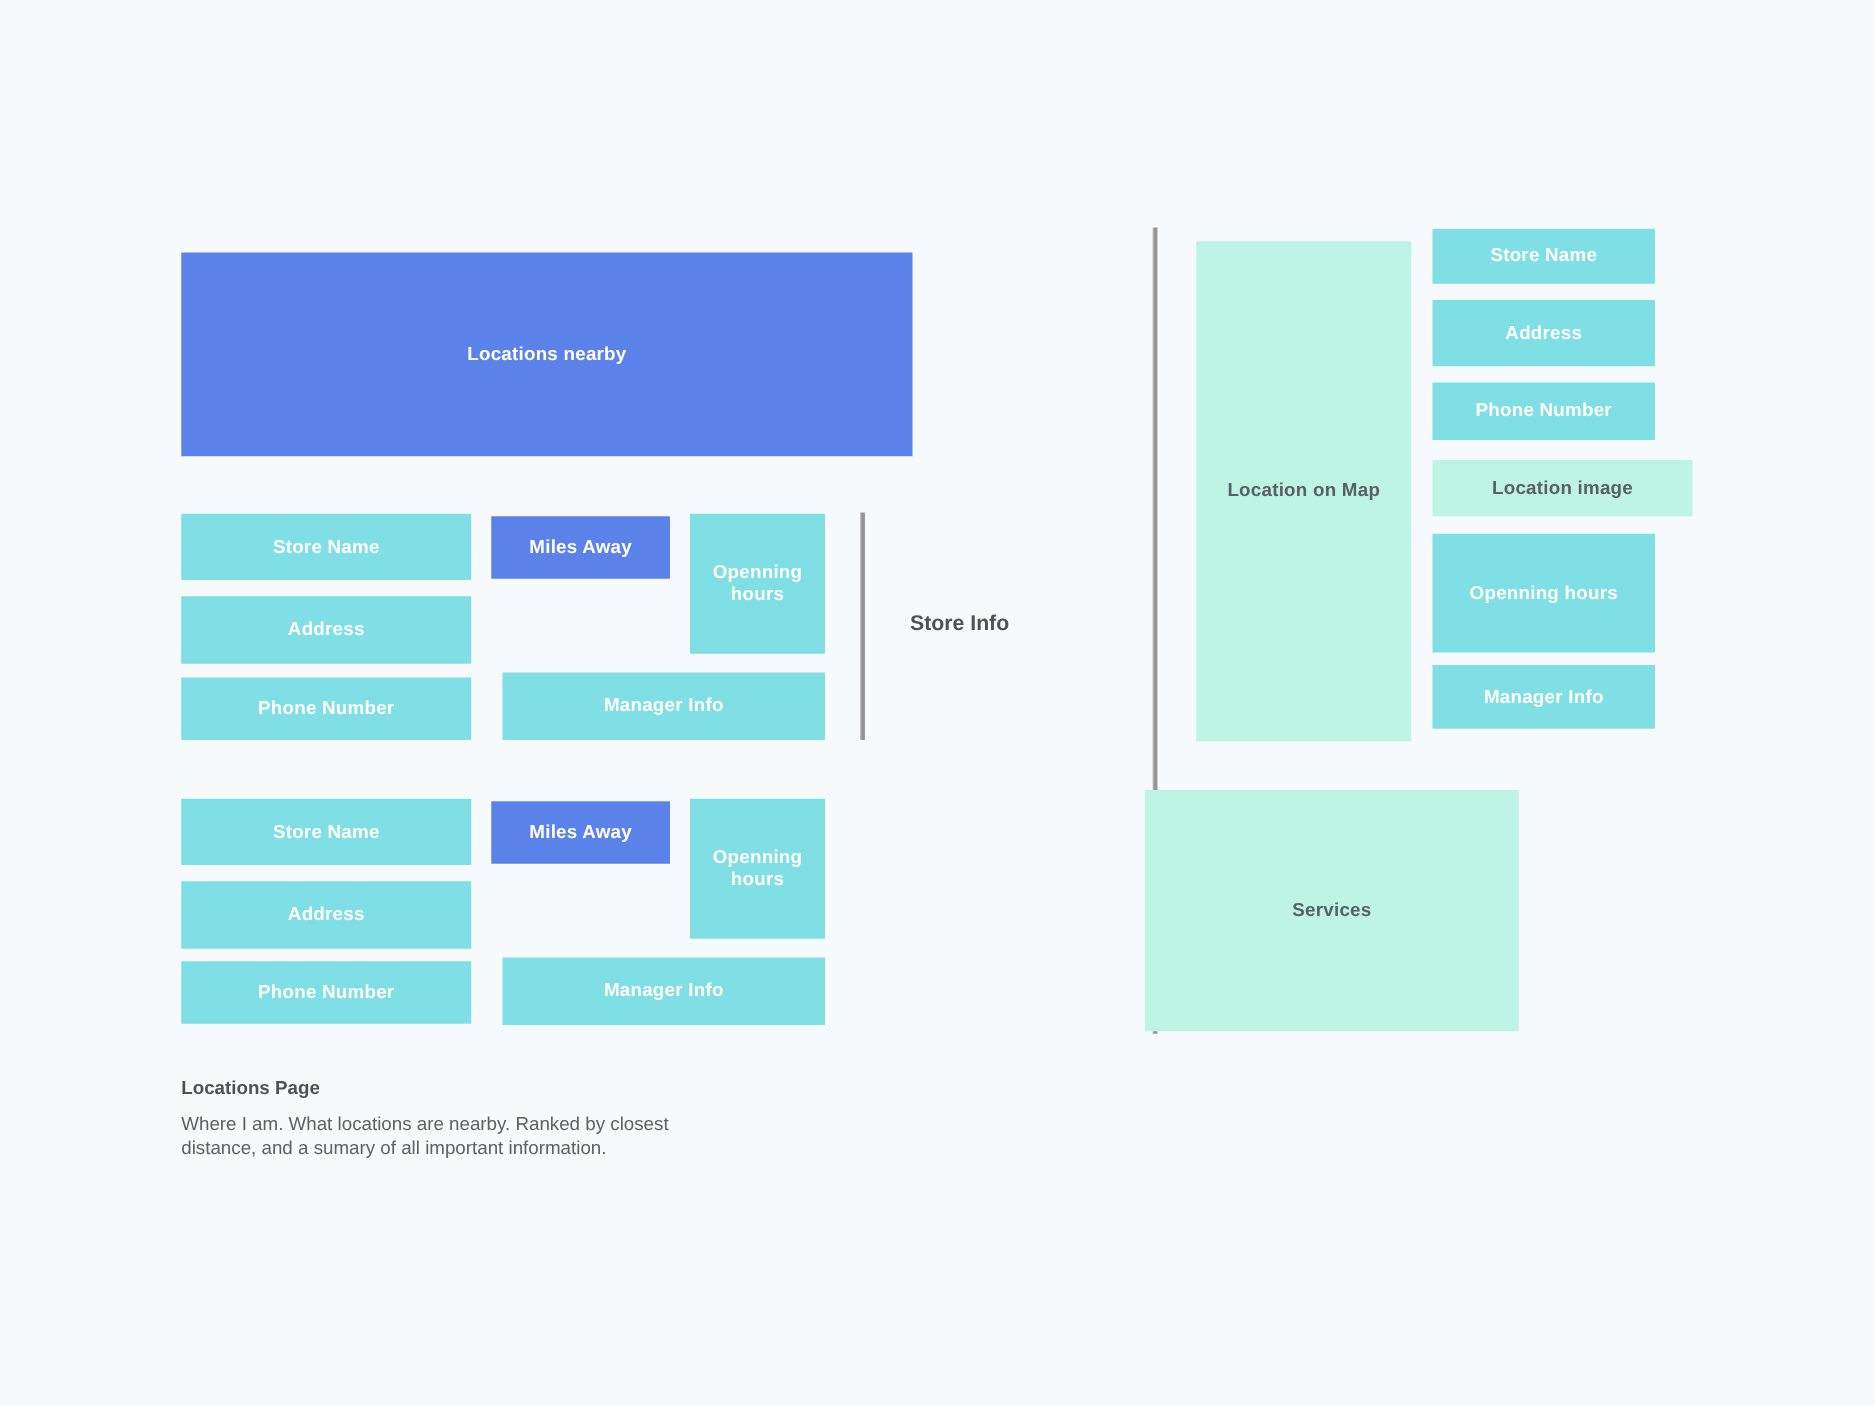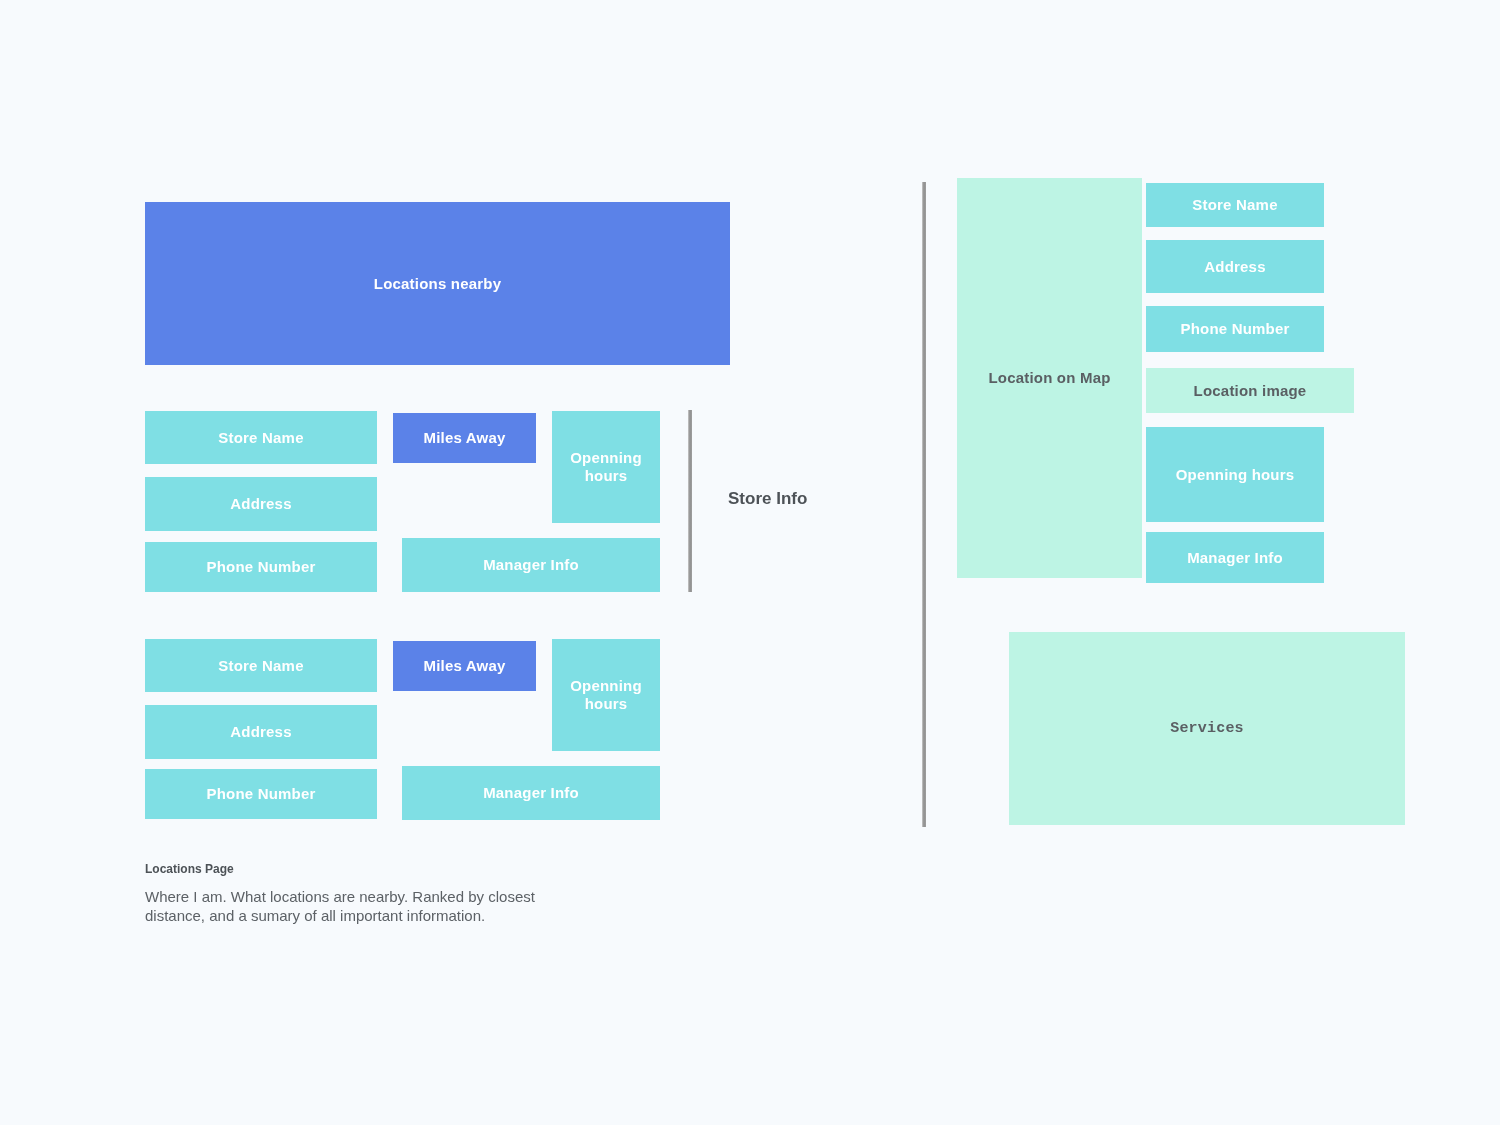--- a/index.html
+++ b/index.html
@@ -35,21 +35,21 @@
     background: linear-gradient(to right, #c9c9c9, #8f8f8f 45%, #9e9e9e);
   }
   .divider-label {
     position: absolute;
     font-weight: bold;
     font-size: 17px;
     color: #4d5257;
   }
   .caption { position: absolute; }
   .caption h3 {
-    font-size: 12px;
+    font-size: 15px;
     font-weight: bold;
     color: #4d5257;
     margin-bottom: 12px;
   }
   .caption p {
     font-size: 15px;
     font-weight: normal;
     color: #5c6166;
     line-height: 1.24;
   }
@@ -79,25 +79,25 @@
   <div class="wb teal" style="left:145px; top:769px; width:232px; height:50px;">Phone Number</div>
   <div class="wb teal" style="left:402px; top:766px; width:258px; height:54px;">Manager Info</div>
 
   <div class="caption" style="left:145px; top:862px; width:400px;">
     <h3>Locations Page</h3>
     <p>Where I am. What locations are nearby. Ranked by closest distance, and a sumary of all important information.</p>
   </div>
 
   <div class="vdivider" style="left:922px; top:182px; height:645px;"></div>
 
-  <div class="wb mint" style="left:957px; top:178px; width:185px; height:400px;">Location on Map</div>
+  <div class="wb mint" style="left:957px; top:193px; width:172px; height:400px;">Location on Map</div>
 
   <div class="wb teal" style="left:1146px; top:183px; width:178px; height:44px;">Store Name</div>
   <div class="wb teal" style="left:1146px; top:240px; width:178px; height:53px;">Address</div>
   <div class="wb teal" style="left:1146px; top:306px; width:178px; height:46px;">Phone Number</div>
   <div class="wb mint" style="left:1146px; top:368px; width:208px; height:45px;text-align:right;">Location image</div>
   <div class="wb teal" style="left:1146px; top:427px; width:178px; height:95px;">Openning hours</div>
   <div class="wb teal" style="left:1146px; top:532px; width:178px; height:51px;">Manager Info</div>
 
-  <div class="wb mint" style="left:1009px; top:632px; width:396px; height:193px;font-family:Liberation Mono, monospace;">Services</div>
+  <div class="wb mint" style="left:916px; top:632px; width:299px; height:193px;">Services</div>
 
 
 </div>
 
 </body></html>

